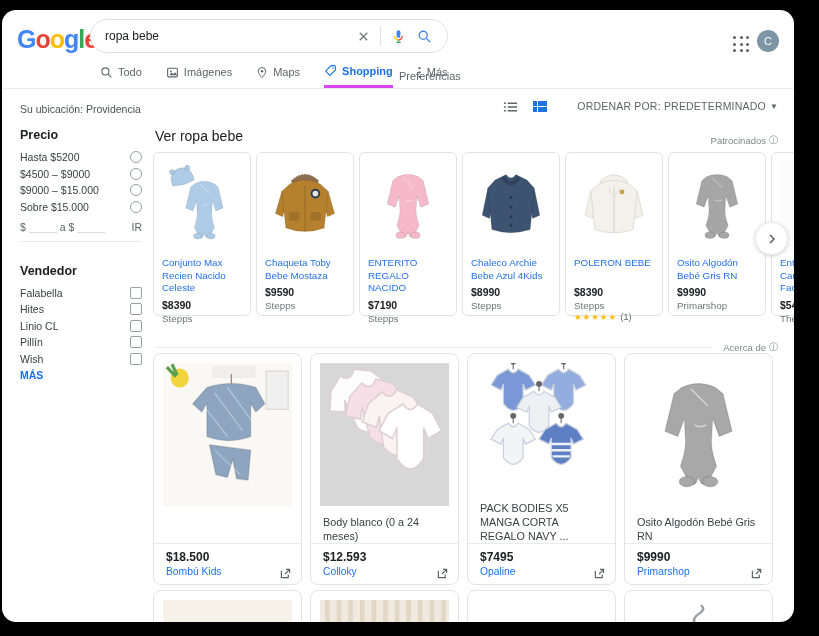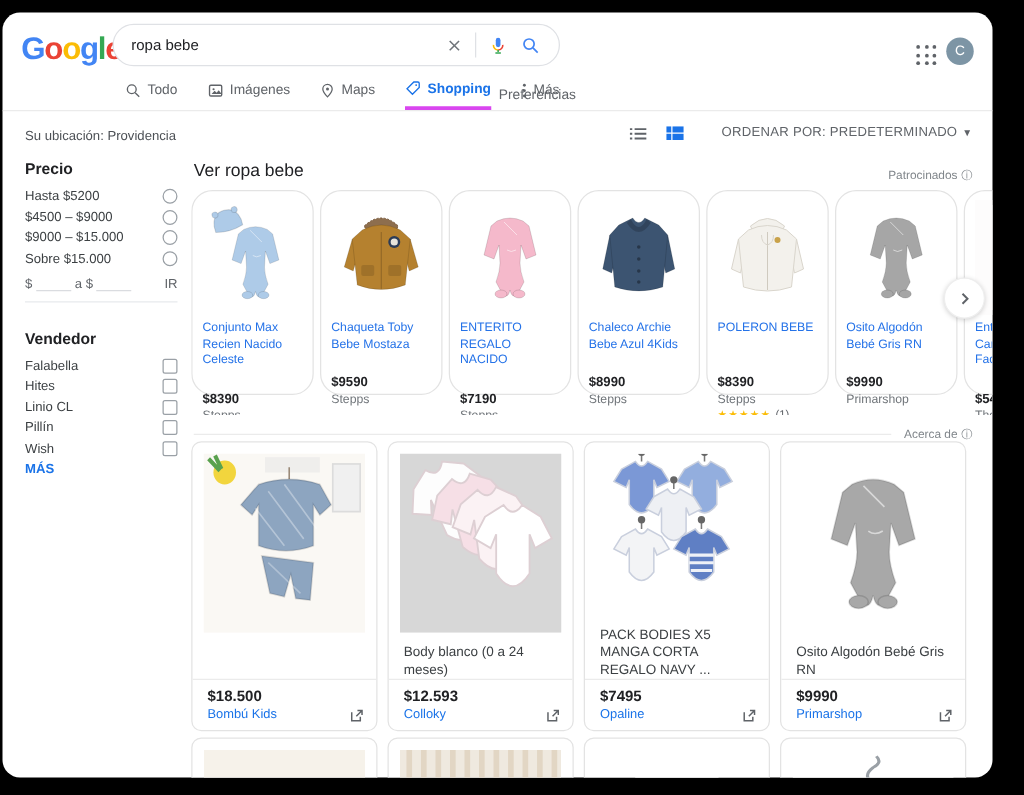--- a/index.html
+++ b/index.html
@@ -62,27 +62,27 @@
   
   .main-heading { position:absolute; left:153px; top:118px; font-size:14px; color:#202124; }
   .right-note { position:absolute; right:16px; display:flex; align-items:center; gap:3px;
     font-size:9.5px; color:#80868b; }
   .sponsored { top:124px; }
   .info-ic { font-size:9px; color:#80868b; }
 
   
   .carousel { position:absolute; left:151px; top:142px; width:641px; height:180px;
     display:flex; gap:5px; overflow:hidden; }
-  .c-card { flex:0 0 97px; height:164px; border:1px solid #e3e3e3; border-radius:17px;
+  .c-card { flex:0 0 97px; height:164px; border:1px solid #e3e3e3; border-radius:6px;
     background:#fff; padding:7px 8px; cursor:pointer; }
   .c-img { height:92px; display:flex; align-items:center; justify-content:center; }
   .c-img svg { width:80px; height:90px; }
   .c-title { margin-top:5px; font-size:9.8px; line-height:12.5px; color:#2472e8; min-height:25px;
     cursor:pointer; }
-  .c-price { margin-top:18px; font-size:10.5px; font-weight:bold; color:#202124; }
+  .c-price { margin-top:4px; font-size:10.5px; font-weight:bold; color:#202124; }
   .c-merchant { margin-top:2px; font-size:9.8px; color:#70757a; }
   .c-rating { margin-top:1px; font-size:8.5px; color:#fbbc04; letter-spacing:1px; }
   .c-reviews { color:#5f6368; letter-spacing:0; font-size:9px; }
   .chev-btn { position:absolute; left:753px; top:212px; width:33px; height:33px; border-radius:50%;
     background:#fff; border:1px solid #eee; box-shadow:0 1px 4px rgba(0,0,0,.18);
     display:flex; align-items:center; justify-content:center; cursor:pointer; z-index:5;
     color:#5f6368; font-size:14px; }
 
   
   .about-row { position:absolute; left:153px; right:16px; top:331px; display:flex; align-items:center; }

